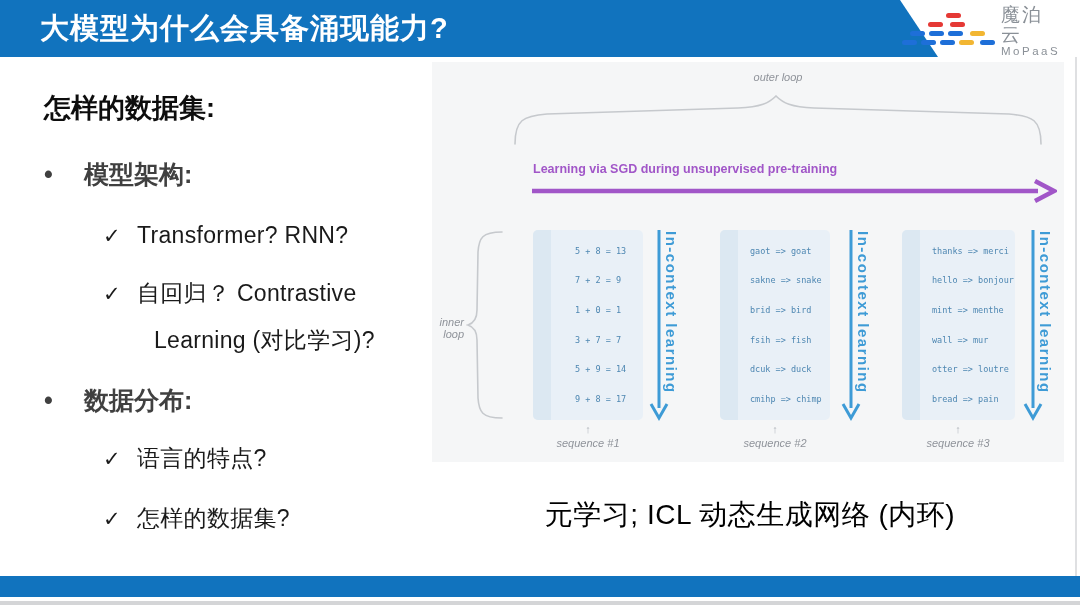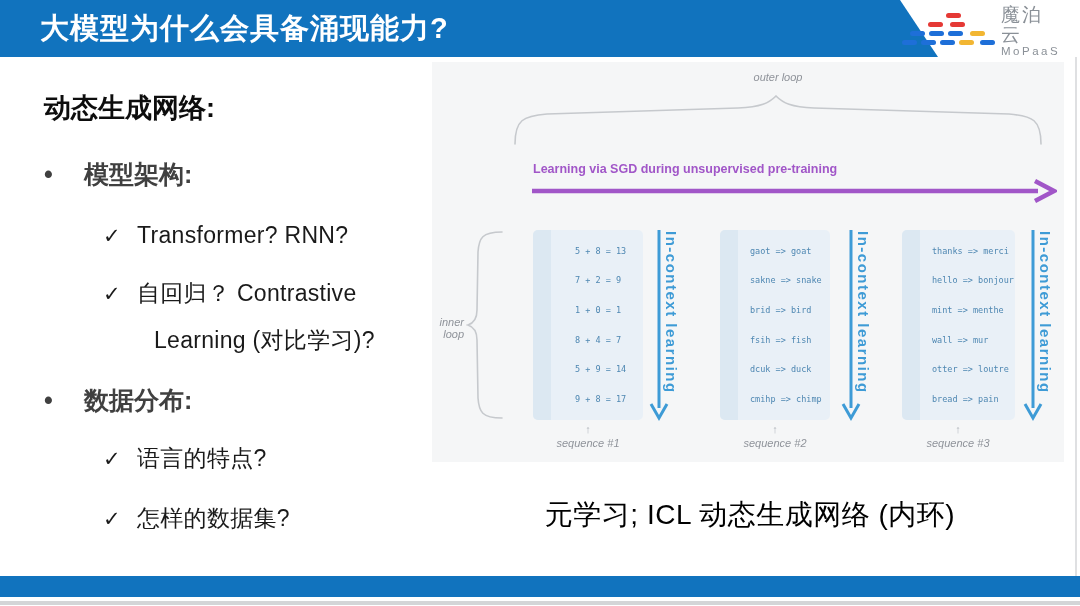--- a/index.html
+++ b/index.html
@@ -89,21 +89,21 @@
       <div class="dash d-blue" style="left:38px;top:29px;"></div>
       <div class="dash d-yellow" style="left:57px;top:29px;"></div>
       <div class="dash d-blue" style="left:78px;top:29px;"></div>
     </div>
     <div class="logo-text">
       <div class="logo-name">魔泊云</div>
       <div class="logo-sub">MoPaaS</div>
     </div>
   </div>
 
-  <div class="h-explain">动态生成网络:</div>
+  <div class="h-explain">怎样的数据集:</div>
 
   <div class="bullet-line" style="top:158px;">
     <span class="dot">•</span><span>模型架构:</span>
   </div>
 
   <div class="check-item" style="top:222px;">
     <span class="check">✓</span><span class="txt">Transformer? RNN?</span>
   </div>
 
   <div class="check-item two-line" style="top:270px;">
@@ -143,21 +143,21 @@
   <svg class="brace" style="left:466px;top:230px;" width="38" height="190" viewBox="0 0 38 190">
     <path d="M36 2 C16 2 13 8 12 22 L11 80 C11 89 8 93 2 95 C8 97 11 101 11 110 L12 168 C13 182 16 188 36 188" fill="none" stroke="#C6C9CD" stroke-width="1.6" stroke-linecap="round"></path>
   </svg>
 
   <div class="panel p1" style="left:533px;width:110px;">
     <div class="strip"></div>
     <div class="rows">
       <div class="rowtxt">5 + 8 = 13</div>
       <div class="rowtxt">7 + 2 = 9</div>
       <div class="rowtxt">1 + 0 = 1</div>
-      <div class="rowtxt">8 + 4 = 7</div>
+      <div class="rowtxt">3 + 7 = 7</div>
       <div class="rowtxt">5 + 9 = 14</div>
       <div class="rowtxt">9 + 8 = 17</div>
     </div>
   </div>
   <svg class="icl-arrow" style="left:648px;" width="22" height="192" viewBox="0 0 22 192">
     <line x1="11" y1="0" x2="11" y2="178" stroke="#3E9BD6" stroke-width="3"></line>
     <path d="M3 174 L11 188 L19 174" fill="none" stroke="#3E9BD6" stroke-width="3"></path>
   </svg>
   <div class="icl-text" style="left:663px;">In-context learning</div>
 

